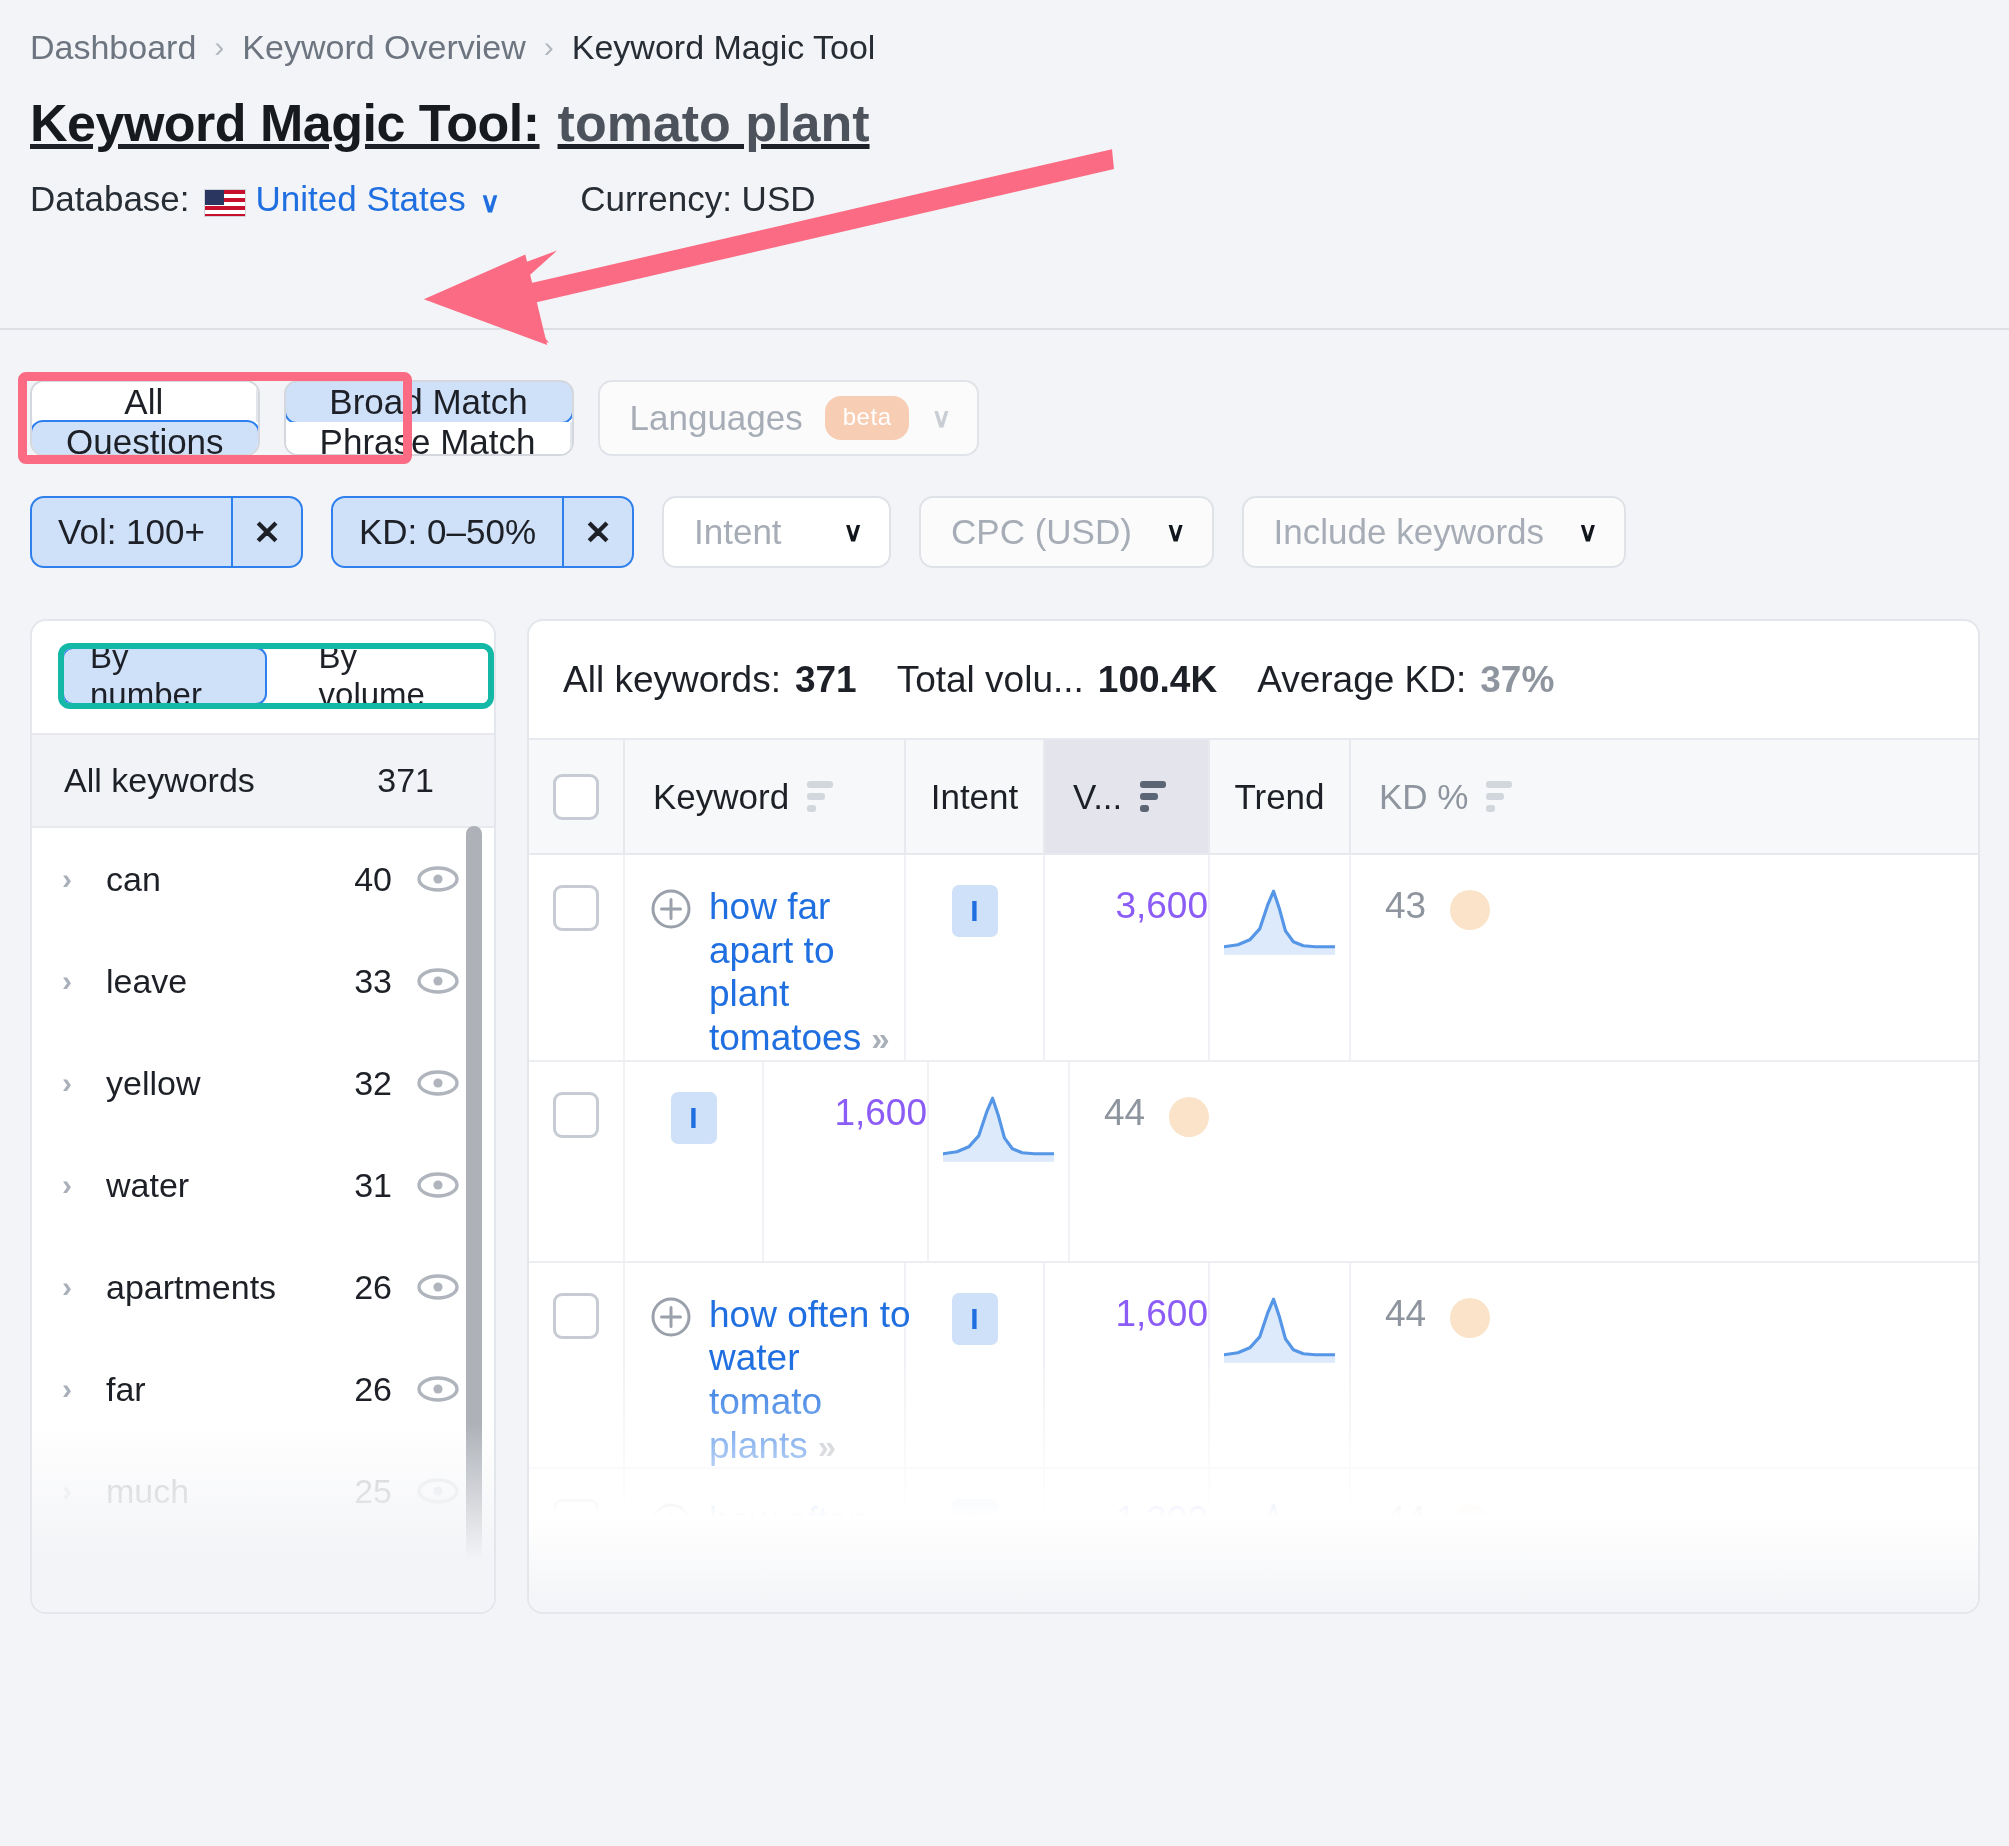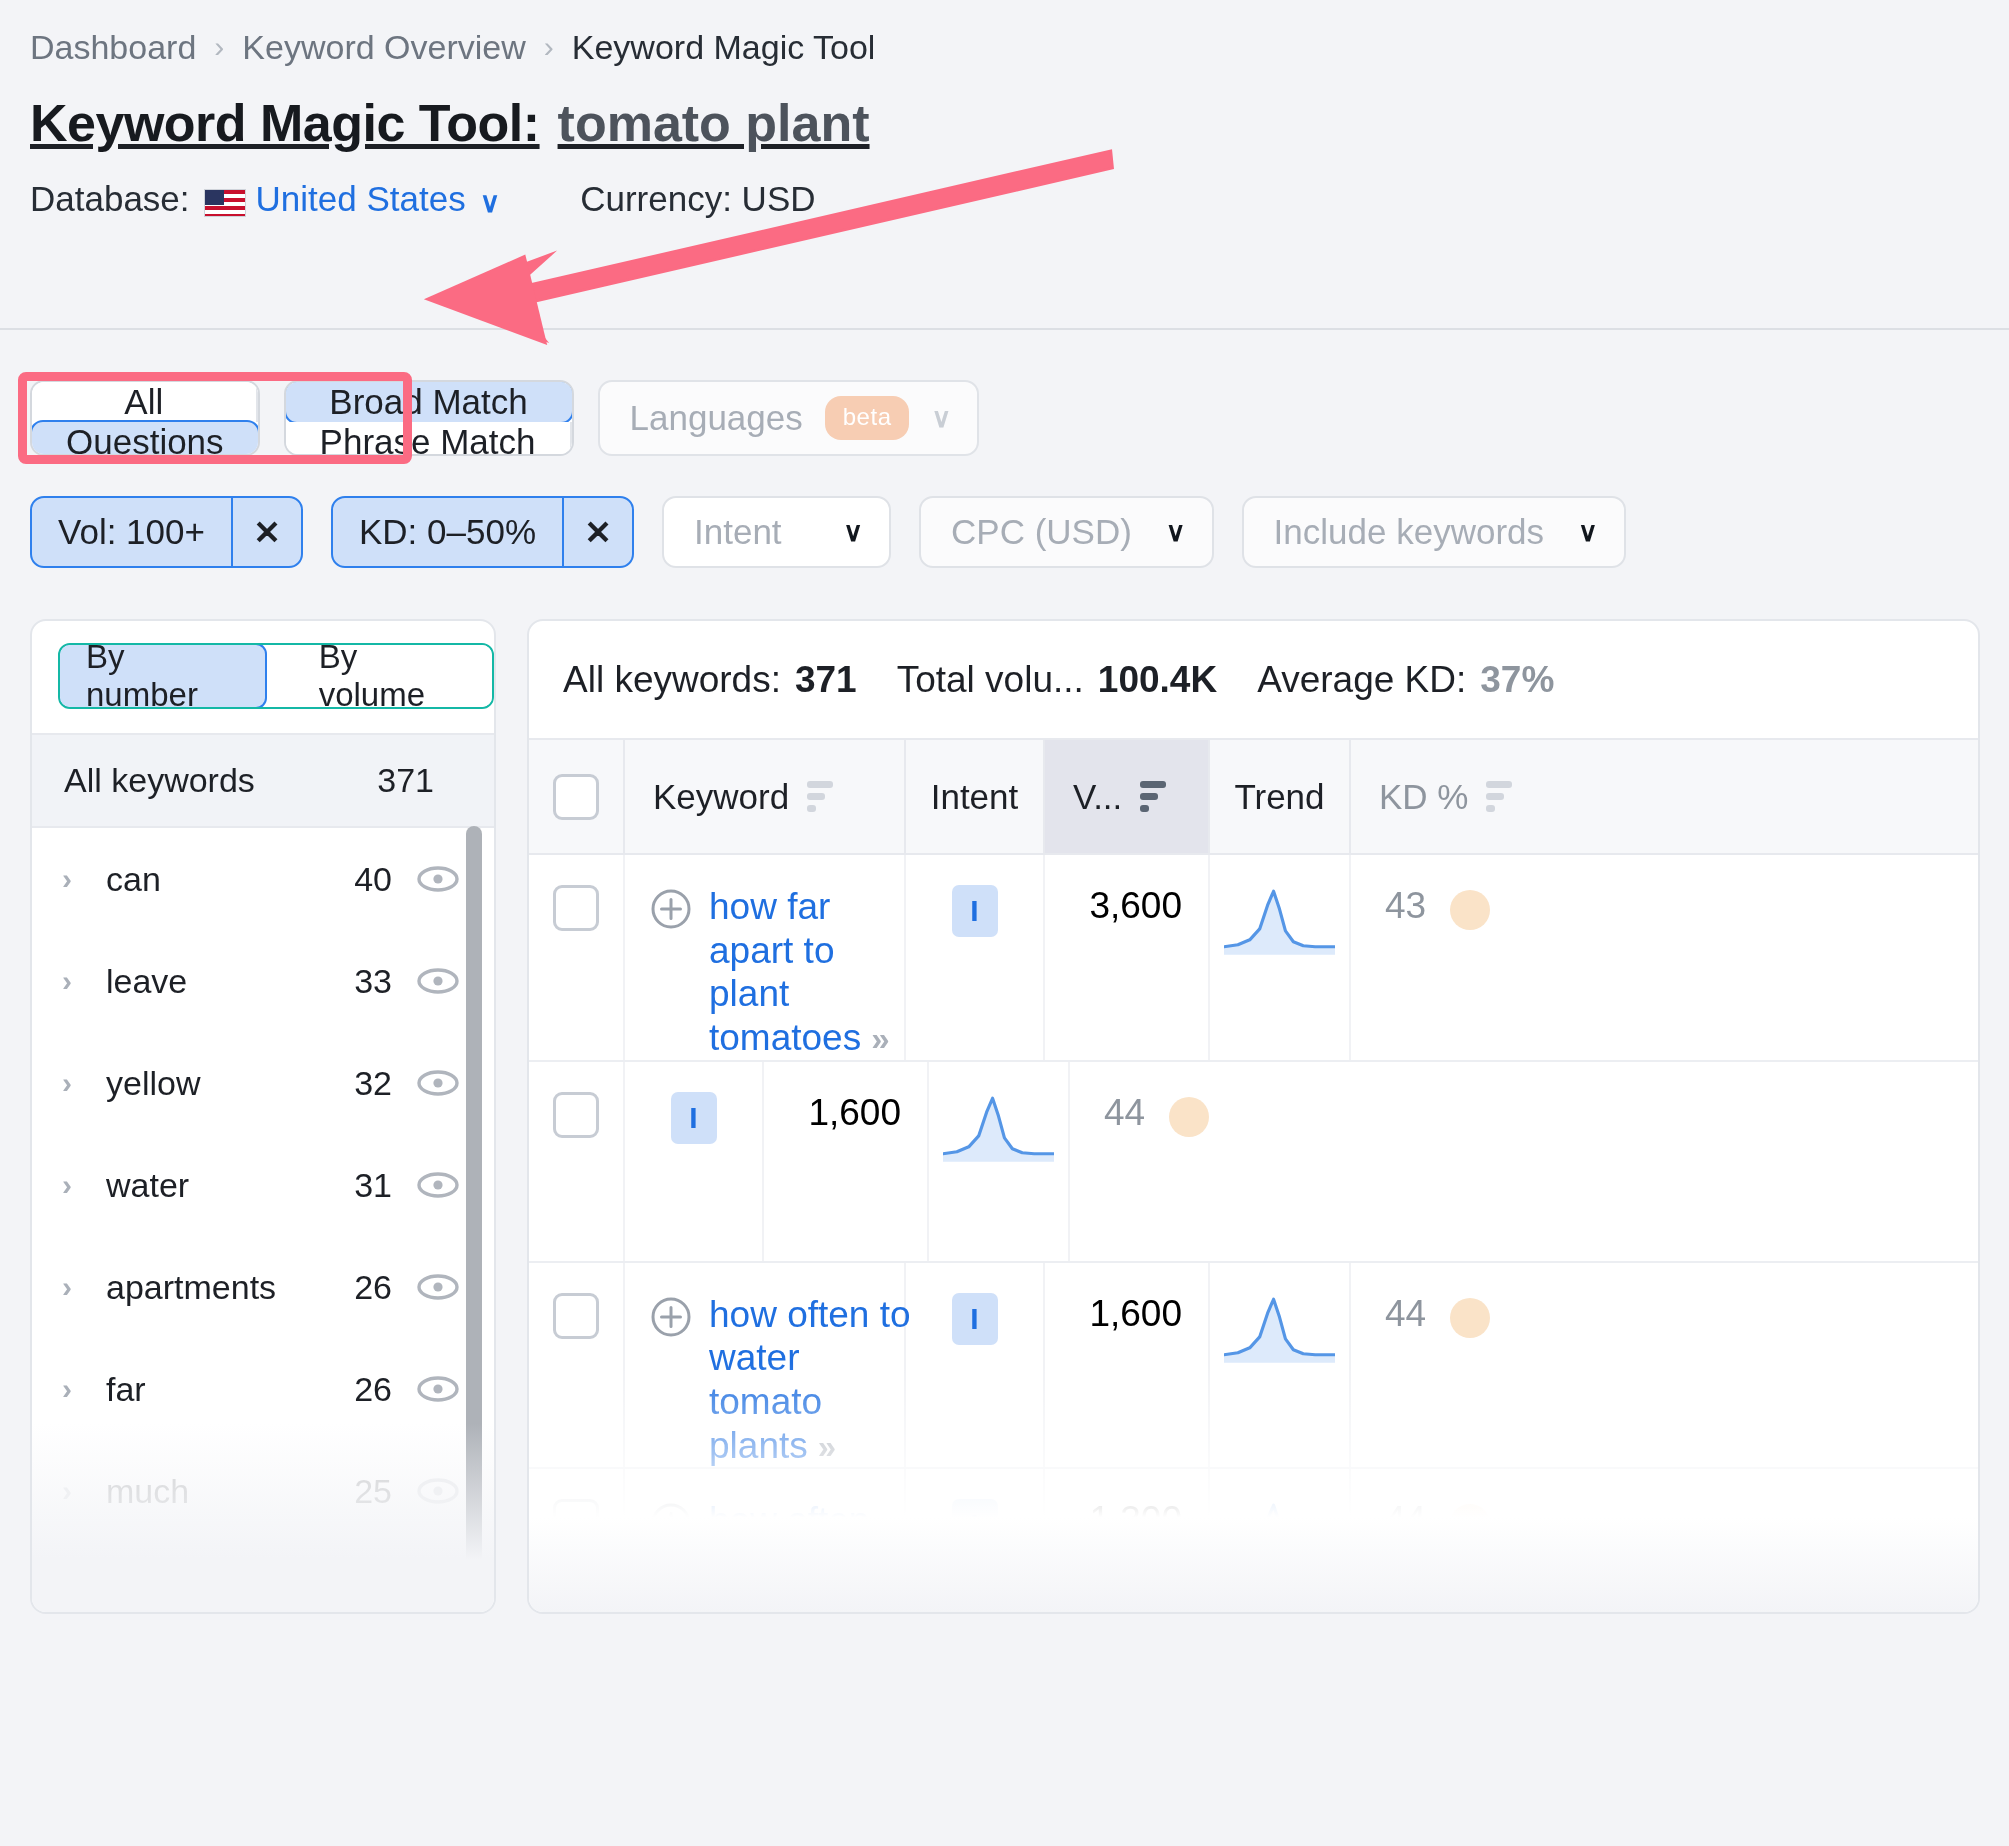--- a/index.html
+++ b/index.html
@@ -138,21 +138,21 @@
 
   
   .left-panel {
     position: absolute; left: 30px; top: 619px;
     width: 466px; height: 995px;
     background: #fff; border: 2px solid #e3e6eb;
     border-radius: 16px; overflow: hidden;
   }
   .seg-wrap { padding: 22px 0 24px 26px; display: flex; }
   .seg-group {
-    display: flex; border: 2px solid #14b8a6;
+    display: flex; border: 6px solid #14b8a6;
     border-radius: 12px; overflow: hidden; height: 66px; gap: 28px;
   }
   .seg {
     display: flex; align-items: center; justify-content: center;
     padding: 0 26px; font-size: 33px; color: #1d2026; background: #fff;
   }
   .seg.selected {
     background: #cfe0f9; border: 2px solid #2f80ed;
     border-radius: 11px; margin: -2px;
   }
@@ -227,21 +227,21 @@
   .sort-icon i:nth-child(1) { width: 26px; }
   .sort-icon i:nth-child(2) { width: 18px; }
   .sort-icon i:nth-child(3) { width: 9px; }
   .sort-icon.dark i { background: #5b6573; }
 
   .trow { display: flex; border-bottom: 2px solid #eceef2; min-height: 201px; }
   .td { display: flex; border-right: 2px solid #f1f2f5; padding-top: 30px; }
   .td.c-check { width: 96px; justify-content: center; }
   .td.c-keyword { width: 281px; padding-left: 24px; }
   .td.c-intent { width: 139px; justify-content: center; }
-  .td.c-vol { width: 165px; justify-content: flex-end; padding-right: 26px; font-size: 37px; color: #000000; }
+  .td.c-vol { width: 165px; justify-content: flex-end; font-size: 37px; color: #8b5cf6; }
   .td.c-trend { width: 141px; justify-content: center; }
   .td.c-kd { width: 199px; padding-left: 34px; align-items: flex-start; gap: 24px; border-right: none; }
 
   .checkbox {
     width: 46px; height: 46px; border: 3px solid #c7ccd4;
     border-radius: 9px; background: #fff;
   }
   .kw-cell { display: flex; gap: 16px; }
   .plus-icon { width: 44px; height: 44px; flex: none; margin-top: 2px; }
   .kw-text {

